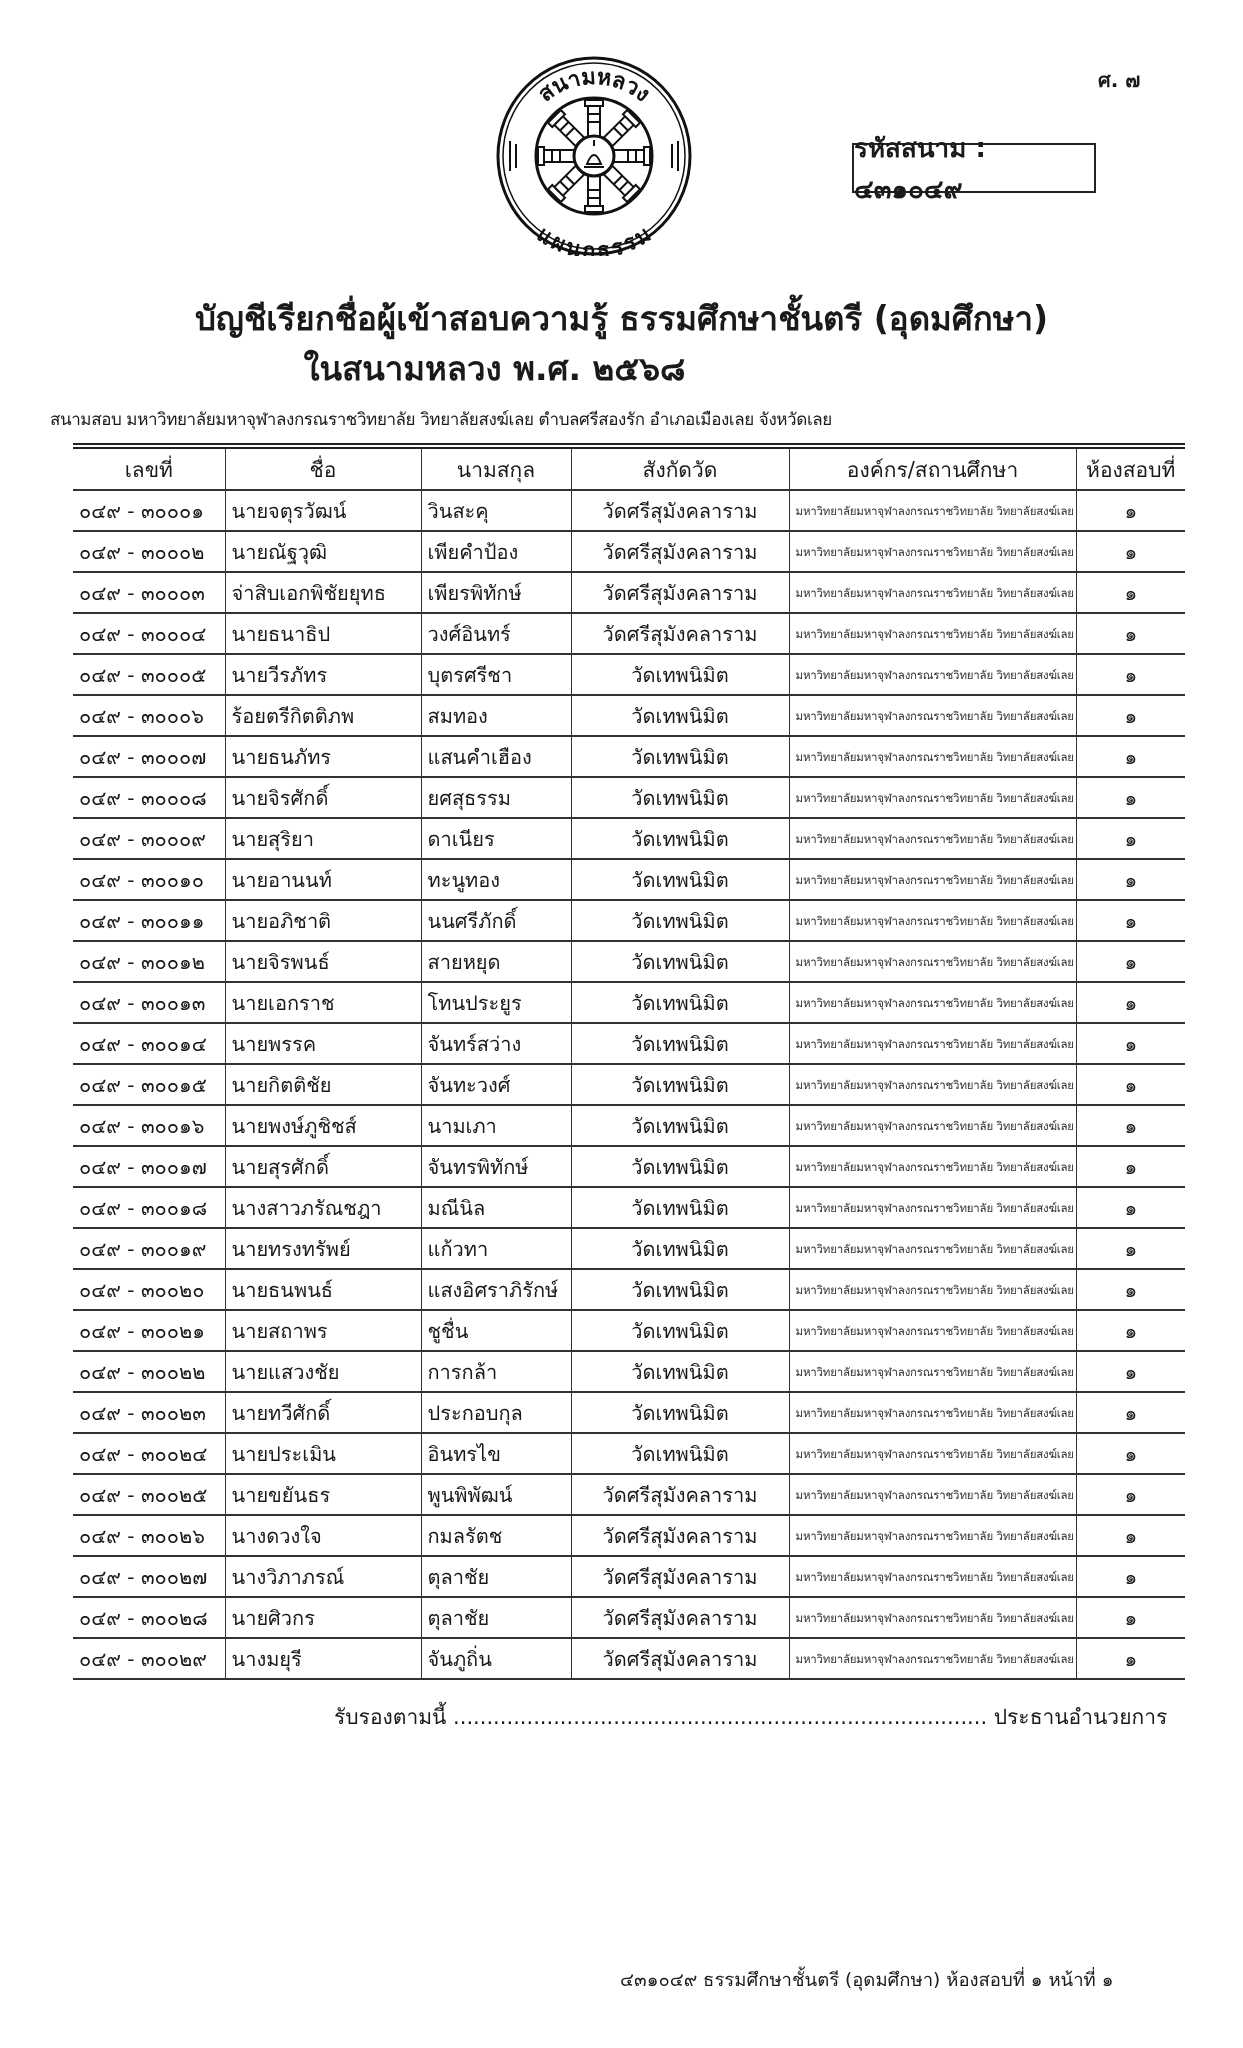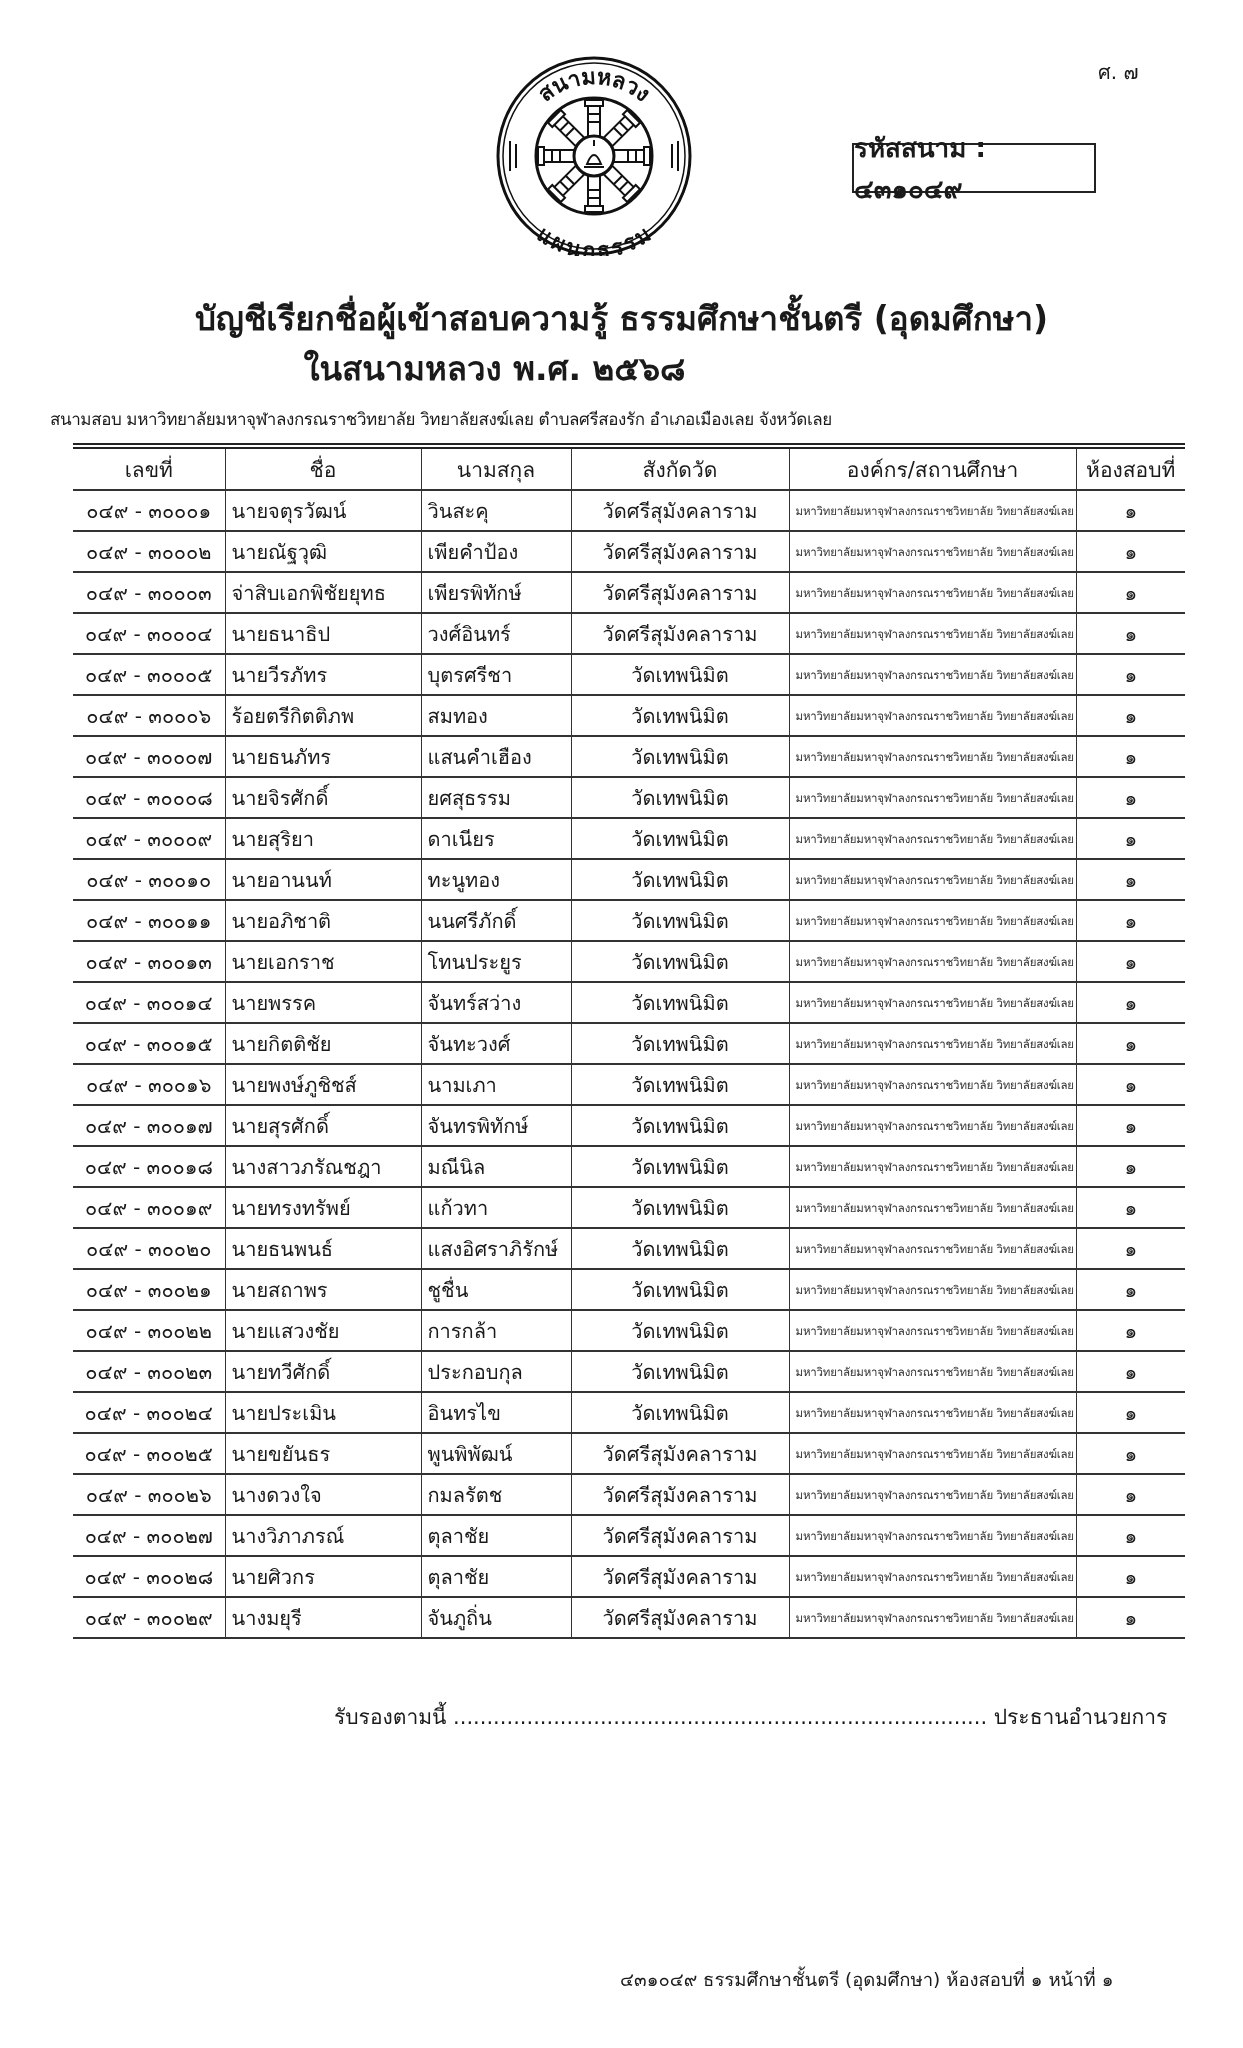--- a/index.html
+++ b/index.html
@@ -1,34 +1,34 @@
 <!DOCTYPE html>
 <html><head>
 <meta charset="utf-8">
 <style>
   html, body { margin: 0; padding: 0; background: #ffffff; }
   body { width: 1243px; height: 2048px; position: relative; overflow: hidden;
          font-family: "DejaVu Sans", "Liberation Sans", sans-serif; color: #1a1a1a; }
   .abs { position: absolute; }
-  #form-code { left: 1098px; top: 56px; font-size: 20px; font-weight: normal; }
+  #form-code { left: 1098px; top: 64px; font-size: 20px; font-weight: bold; }
   #logo { left: 494px; top: 56px; width: 200px; height: 200px; }
   #field-code-box { left: 852px; top: 143px; width: 244px; height: 50px; border: 2px solid #222;
        box-sizing: border-box; display: flex; align-items: center; justify-content: center;
        font-size: 26px; font-weight: bold; }
   #title-line1 { left: 0; width: 1243px; top: 292px; text-align: center; font-size: 33px; font-weight: bold; }
   #title-line2 { left: 0; width: 989px; top: 342px; text-align: center; font-size: 33px; font-weight: bold; }
   #exam-venue { left: 50px; width: 1110px; top: 405px; font-size: 17px; white-space: nowrap; letter-spacing: -0.4px; }
   #roster { position: absolute; left: 73px; top: 443px; width: 1112px; border-collapse: collapse;
             border-top: 6px double #222; table-layout: fixed; }
   #roster th, #roster td { border-bottom: 2px solid #333; height: 39px; padding: 0 6px;
             white-space: nowrap; overflow: hidden; }
   #roster th { font-size: 21px; font-weight: normal; text-align: center; height: 40px; }
   #roster td { font-size: 20px; }
   #roster th + th, #roster td + td { border-left: 1.5px solid #333; }
-  .c-id { text-align: center; }
+  .c-id { text-align: left; }
   .c-org { font-size: 11.5px !important; color: #333; text-align: center; letter-spacing: -0.2px; }
   .c-wat { text-align: center; }
   .c-room { text-align: center; }
   #certify-line { left: 334px; top: 1700px; font-size: 21px; white-space: nowrap; }
   #footer-line { left: 620px; top: 1965px; font-size: 18.5px; white-space: nowrap; }
 </style>
 </head>
 <body>
 
 <div id="form-code" class="abs">ศ. ๗</div>
@@ -180,20 +180,28 @@
       </tr>
       <tr>
         <td class="c-id">๐๔๙ - ๓๐๐๑๑</td>
         <td class="c-name">นายอภิชาติ</td>
         <td class="c-surname">นนศรีภักดิ์</td>
         <td class="c-wat">วัดเทพนิมิต</td>
         <td class="c-org">มหาวิทยาลัยมหาจุฬาลงกรณราชวิทยาลัย วิทยาลัยสงฆ์เลย</td>
         <td class="c-room">๑</td>
       </tr>
       <tr>
+        <td class="c-id">๐๔๙ - ๓๐๐๑๒</td>
+        <td class="c-name">นายจิรพนธ์</td>
+        <td class="c-surname">สายหยุด</td>
+        <td class="c-wat">วัดเทพนิมิต</td>
+        <td class="c-org">มหาวิทยาลัยมหาจุฬาลงกรณราชวิทยาลัย วิทยาลัยสงฆ์เลย</td>
+        <td class="c-room">๑</td>
+      </tr>
+      <tr>
         <td class="c-id">๐๔๙ - ๓๐๐๑๓</td>
         <td class="c-name">นายเอกราช</td>
         <td class="c-surname">โทนประยูร</td>
         <td class="c-wat">วัดเทพนิมิต</td>
         <td class="c-org">มหาวิทยาลัยมหาจุฬาลงกรณราชวิทยาลัย วิทยาลัยสงฆ์เลย</td>
         <td class="c-room">๑</td>
       </tr>
       <tr>
         <td class="c-id">๐๔๙ - ๓๐๐๑๔</td>
         <td class="c-name">นายพรรค</td>

